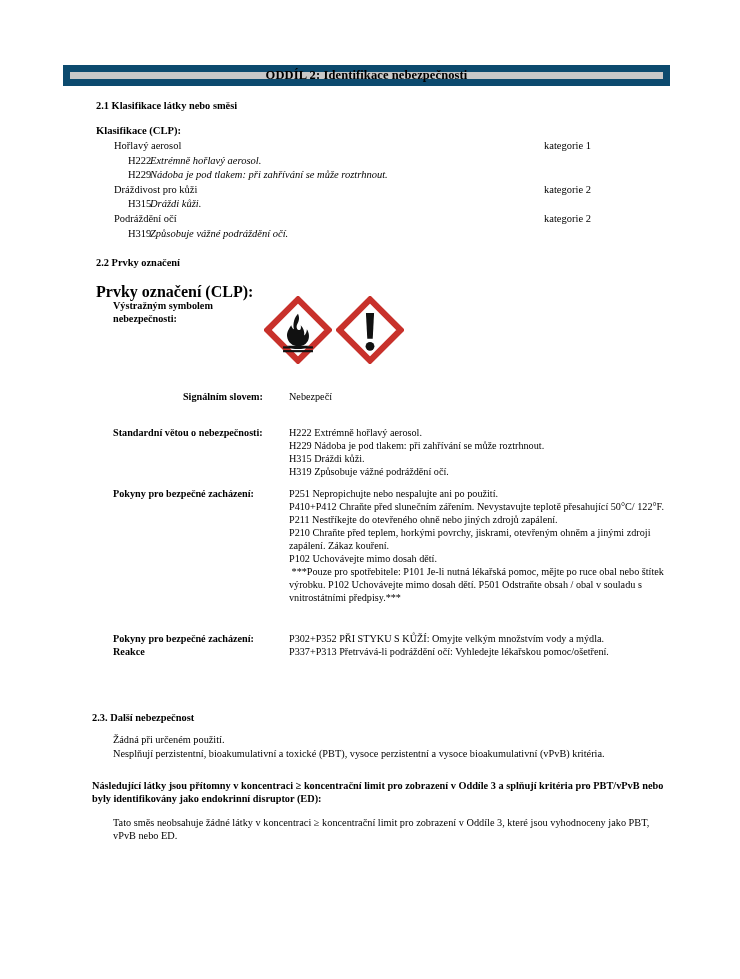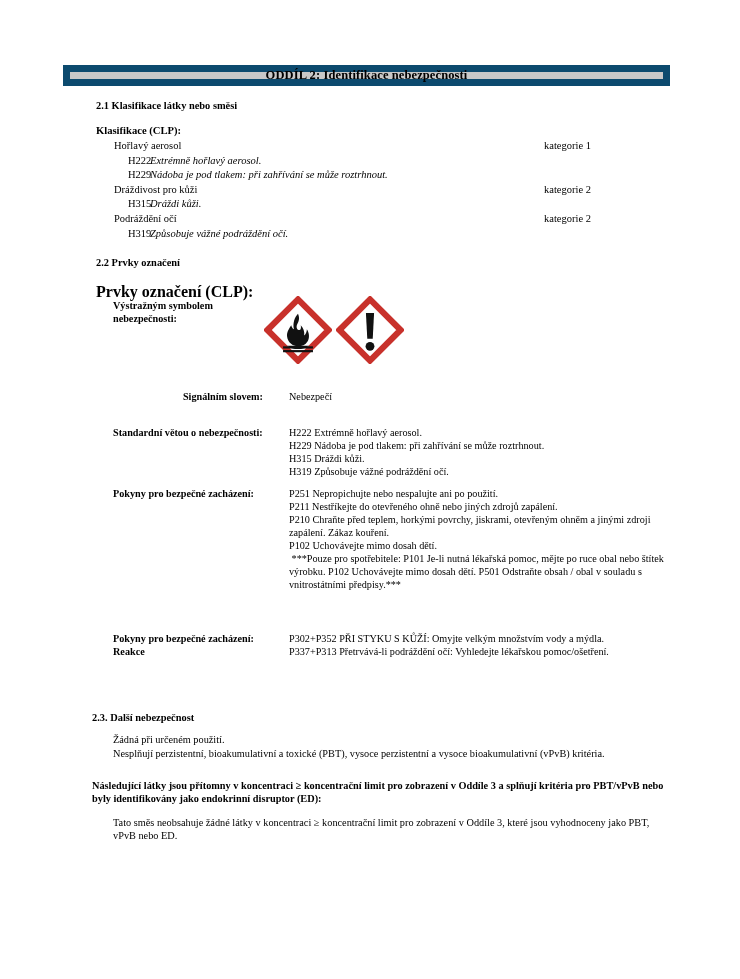--- a/index.html
+++ b/index.html
@@ -243,20 +243,21 @@
     <div>H222 Extrémně hořlavý aerosol.</div>
     <div>H229 Nádoba je pod tlakem: při zahřívání se může roztrhnout.</div>
     <div>H315 Dráždi kůži.</div>
     <div>H319 Způsobuje vážné podráždění očí.</div>
   </div>
 
   <div class="row-label" style="top:487px;">Pokyny pro bezpečné
 zacházení:</div>
   <div class="row-value" style="top:487px;">
     <div>P251 Nepropichujte nebo nespalujte ani po použití.</div>
+    <div>P410+P412 Chraňte před slunečním zářením. Nevystavujte teplotě přesahující 50°C/ 122°F.</div>
     <div>P211 Nestříkejte do otevřeného ohně nebo jiných zdrojů zapálení.</div>
     <div>P210 Chraňte před teplem, horkými povrchy, jiskrami, otevřeným ohněm a jinými zdroji zapálení. Zákaz kouření.</div>
     <div>P102 Uchovávejte mimo dosah dětí.</div>
     <div> ***Pouze pro spotřebitele: P101 Je-li nutná lékařská pomoc, mějte po ruce obal nebo štítek výrobku. P102 Uchovávejte mimo dosah dětí. P501 Odstraňte obsah / obal v souladu s vnitrostátními předpisy.***</div>
   </div>
 
   <div class="row-label" style="top:632px;">Pokyny pro bezpečné
 zacházení:
 Reakce</div>
   <div class="row-value" style="top:632px;">

